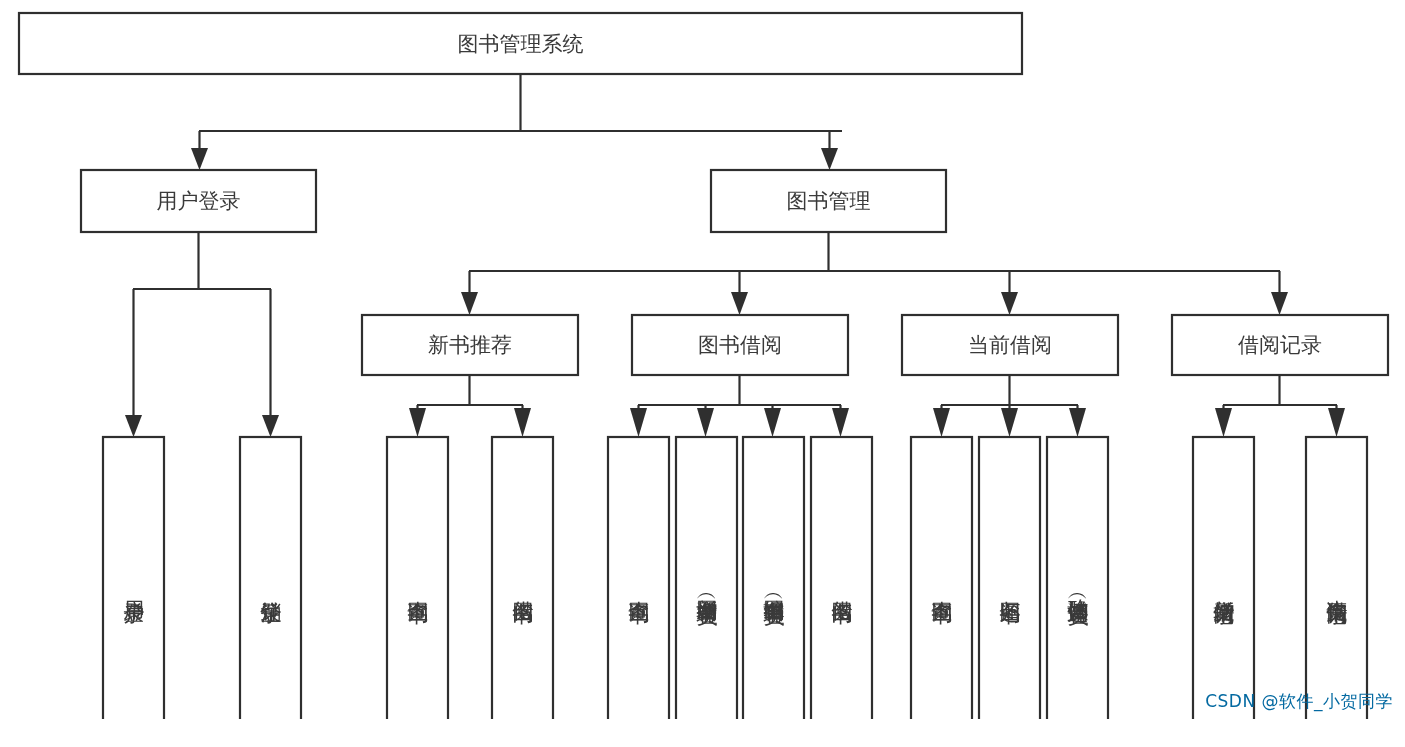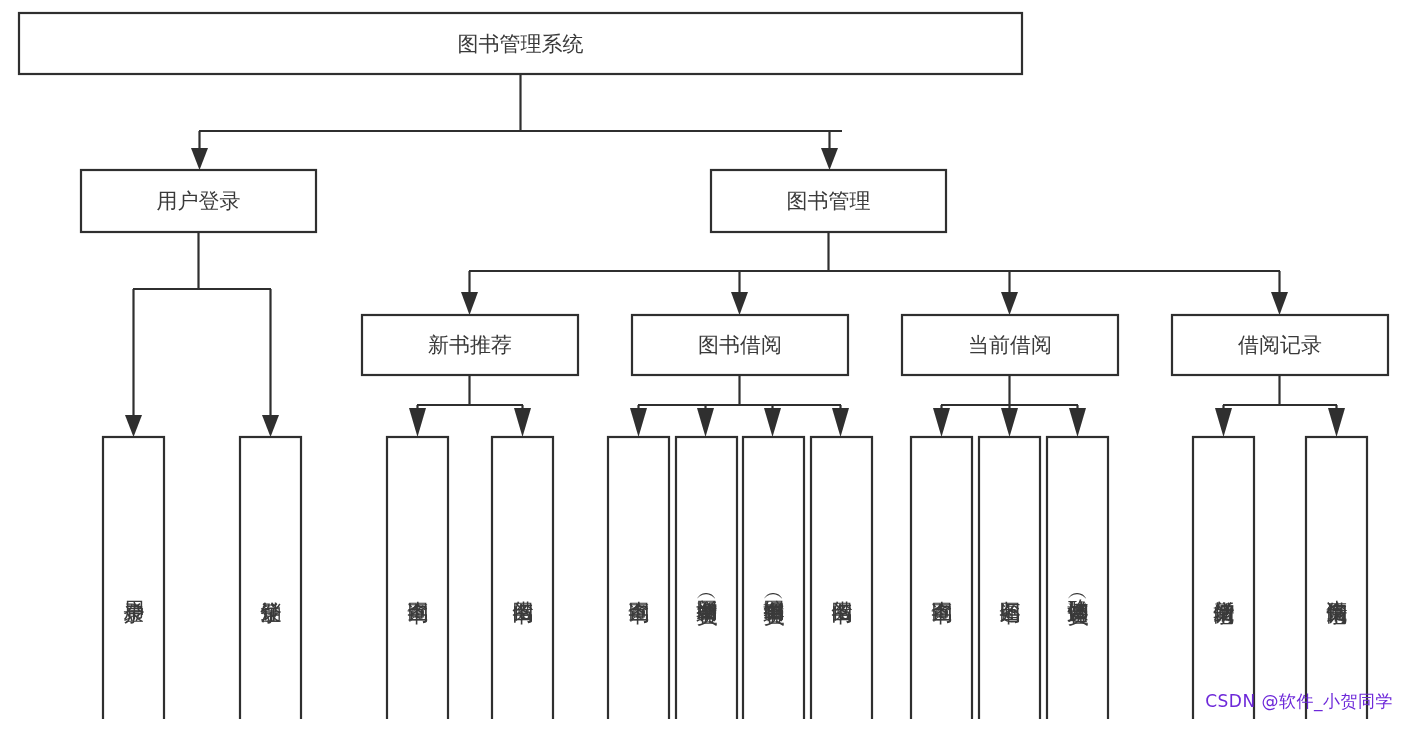--- a/index.html
+++ b/index.html
@@ -63,21 +63,21 @@
     white-space: nowrap;
     pointer-events: none;
     user-select: none;
   }
   .watermark {
     position: absolute;
     right: 12px;
     bottom: 6px;
     font-family: "DejaVu Sans", "Liberation Sans", sans-serif;
     font-size: 17px;
-    color: #6d28d9;
+    color: #0369a1;
     letter-spacing: 0.5px;
     white-space: nowrap;
     user-select: none;
   }
 </style>
 </head>
 <body>
 
 <div id="diagram-root">
 

